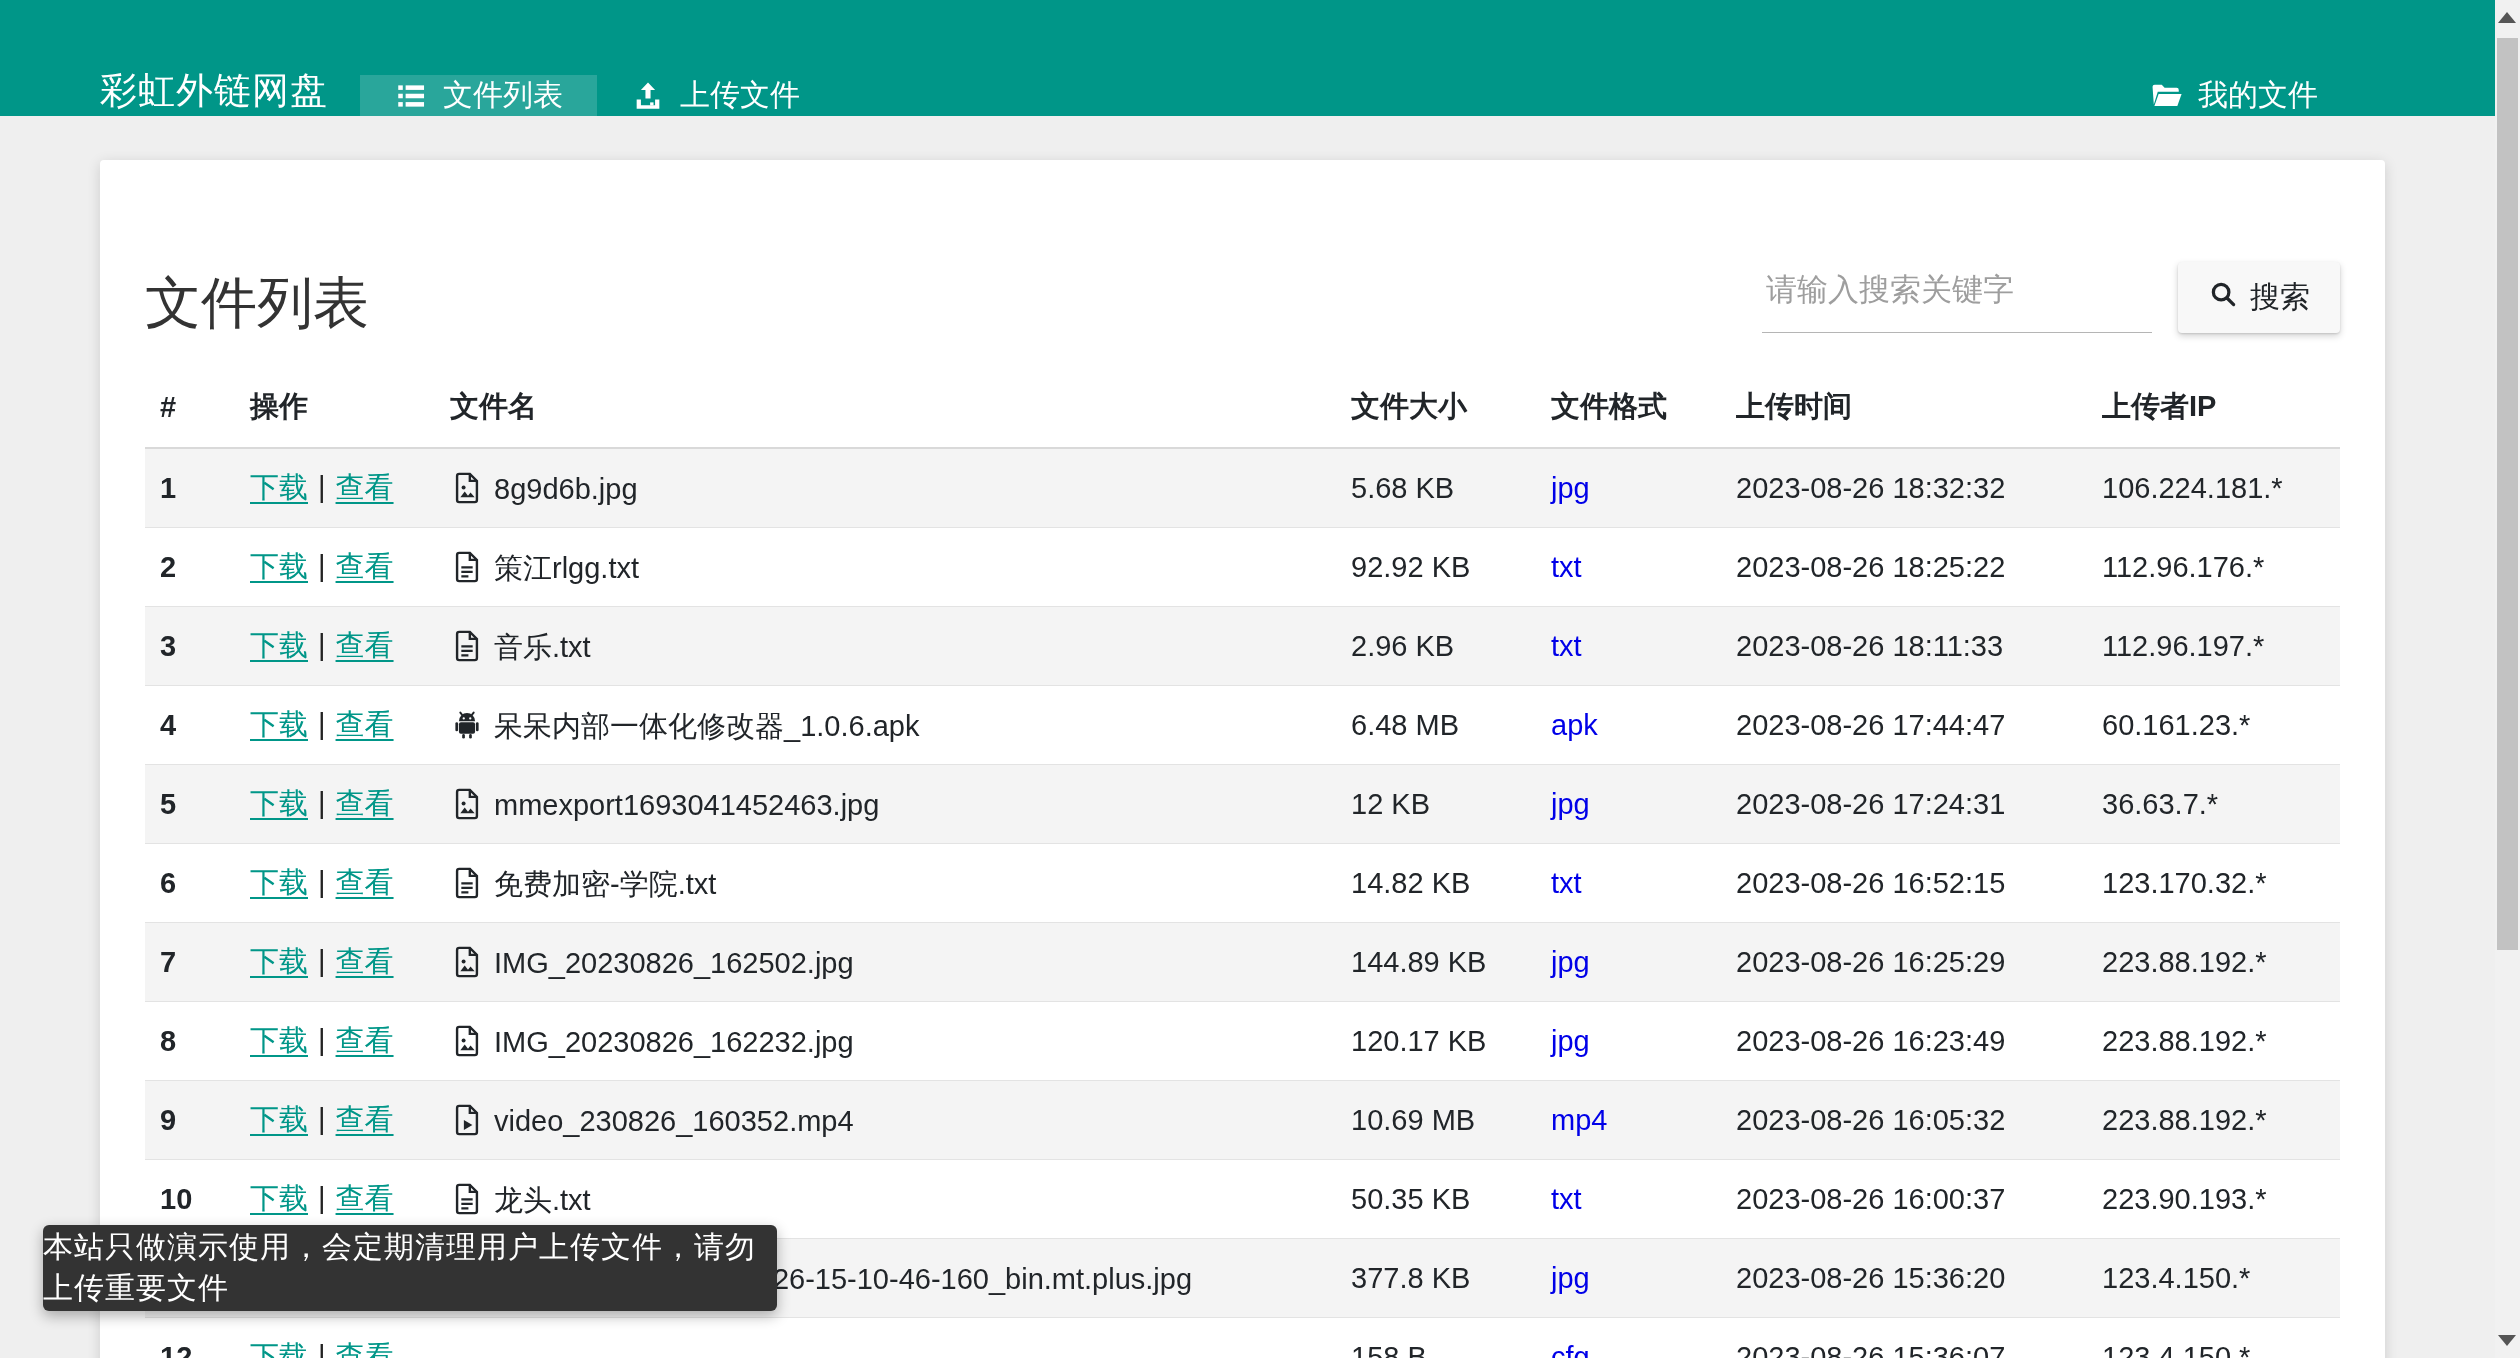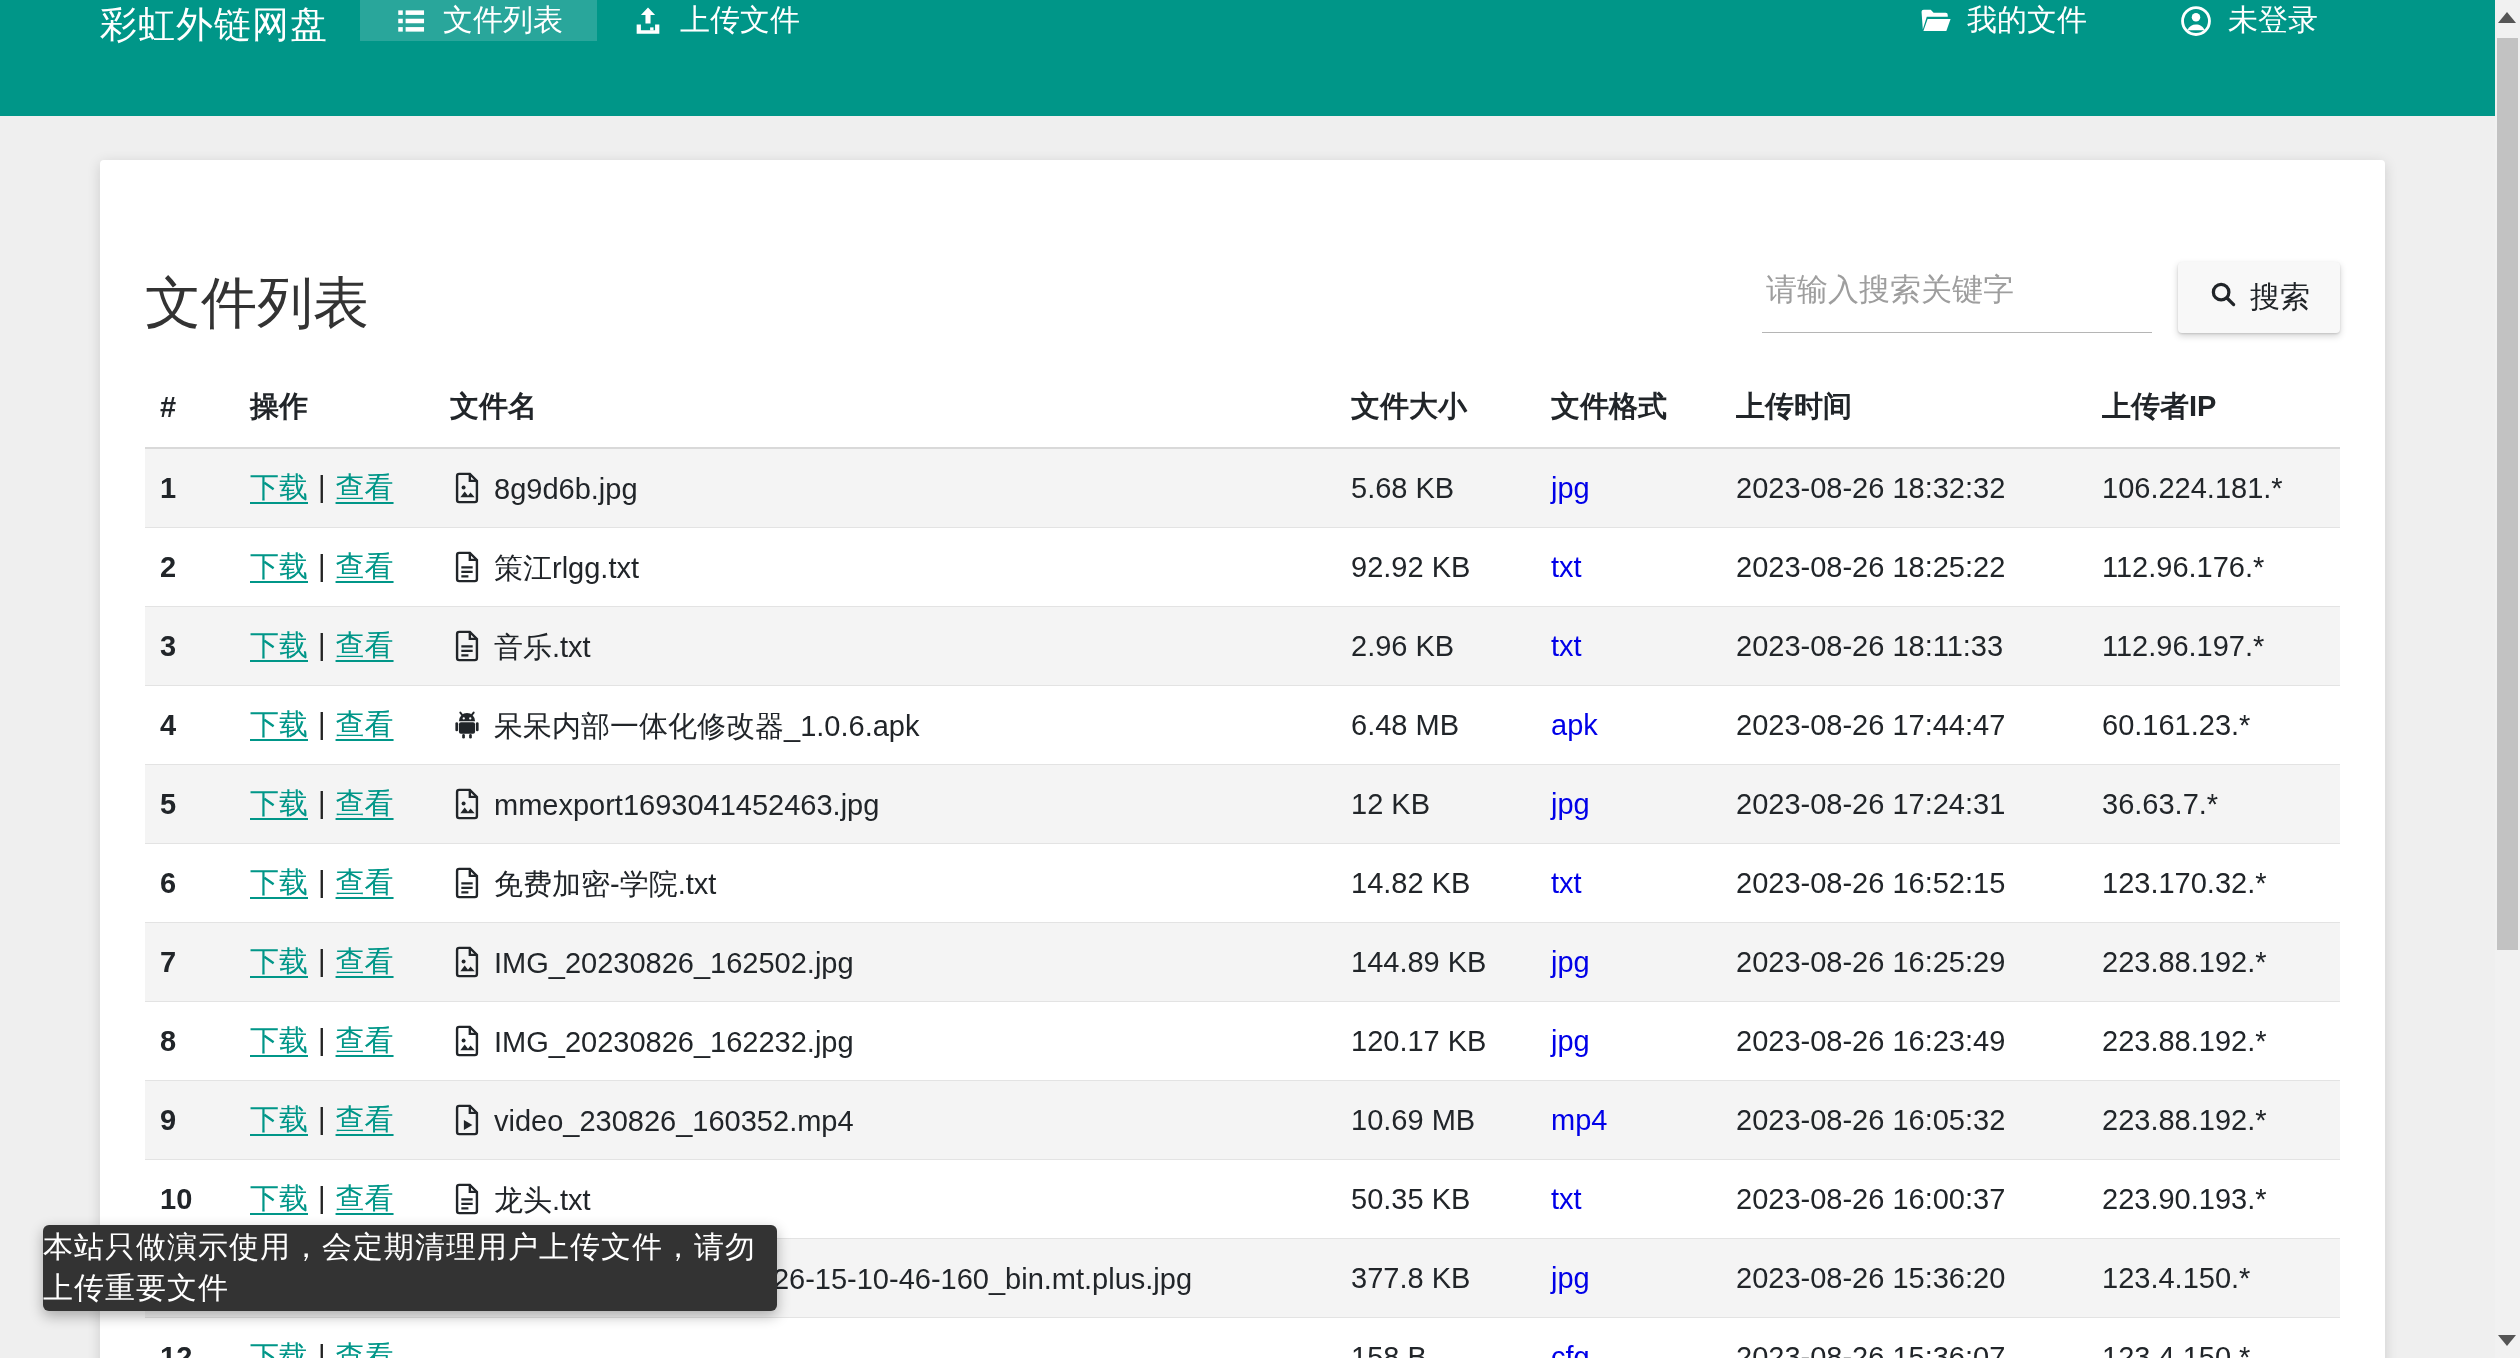--- a/index.html
+++ b/index.html
@@ -1,21 +1,21 @@
 <!DOCTYPE html>
 <html><head>
 <meta charset="utf-8">
 <style>
   * { margin:0; padding:0; box-sizing:border-box; }
   html,body { width:2520px; height:1358px; overflow:hidden;
     font-family:"Liberation Sans","DejaVu Sans",sans-serif; background:#efefef; }
 
   
   .navbar { position:relative; height:116px; background:#009688; display:flex;
-    align-items:flex-start; padding-left:100px; z-index:5; }
+    align-items:flex-end; padding-left:100px; z-index:5; }
   .brand { display:flex; align-items:center; color:#fff; font-size:37px;
     letter-spacing:1px; margin-right:32px; }
   .nav-item { display:flex; align-items:center; gap:15px; padding:0 34px;
     color:#ffffff; font-size:30px; cursor:pointer; }
   .nav-item.active { background:rgba(255,255,255,.16); color:#fff; }
   .nav-right { margin-left:auto; display:flex; gap:24px; margin-right:168px; }
   .nav-icon { width:34px; height:34px; flex:0 0 auto; }
 
   
   .card { position:absolute; left:100px; top:160px; width:2285px; height:1270px;
@@ -105,30 +105,20 @@
 
   <div class="nav-right">
     <div class="nav-item">
       <span class="nav-icon">
         <svg viewBox="0 0 24 24" width="34" height="34" fill="#fff">
           <path d="M2.5 5.5A1.5 1.5 0 0 1 4 4h5l2 2.2h8.5A1.5 1.5 0 0 1 21 7.7V9H6.2L3.4 18z"></path>
           <path d="M6.8 10.5H23l-3 8.5H3.8z"></path>
         </svg>
       </span>
       <span>我的文件</span>
-    </div>
-    <div class="nav-item">
-      <span class="nav-icon">
-        <svg viewBox="0 0 24 24" width="34" height="34" fill="none" stroke="#fff" stroke-width="2">
-          <circle cx="12" cy="12" r="9.5"></circle>
-          <circle cx="12" cy="9.3" r="3" fill="#fff" stroke="none"></circle>
-          <path d="M5.8 18.6c1.2-2.8 3.5-4.1 6.2-4.1s5 1.3 6.2 4.1" fill="#fff" stroke="none"></path>
-        </svg>
-      </span>
-      <span>未登录</span>
     </div>
   </div>
 </div>
 
 <div class="card">
   <div class="card-head">
     <div class="page-title">文件列表</div>
     <div class="search-row">
       <input class="search-input" type="text" placeholder="请输入搜索关键字" style="">
       <button class="search-btn">

